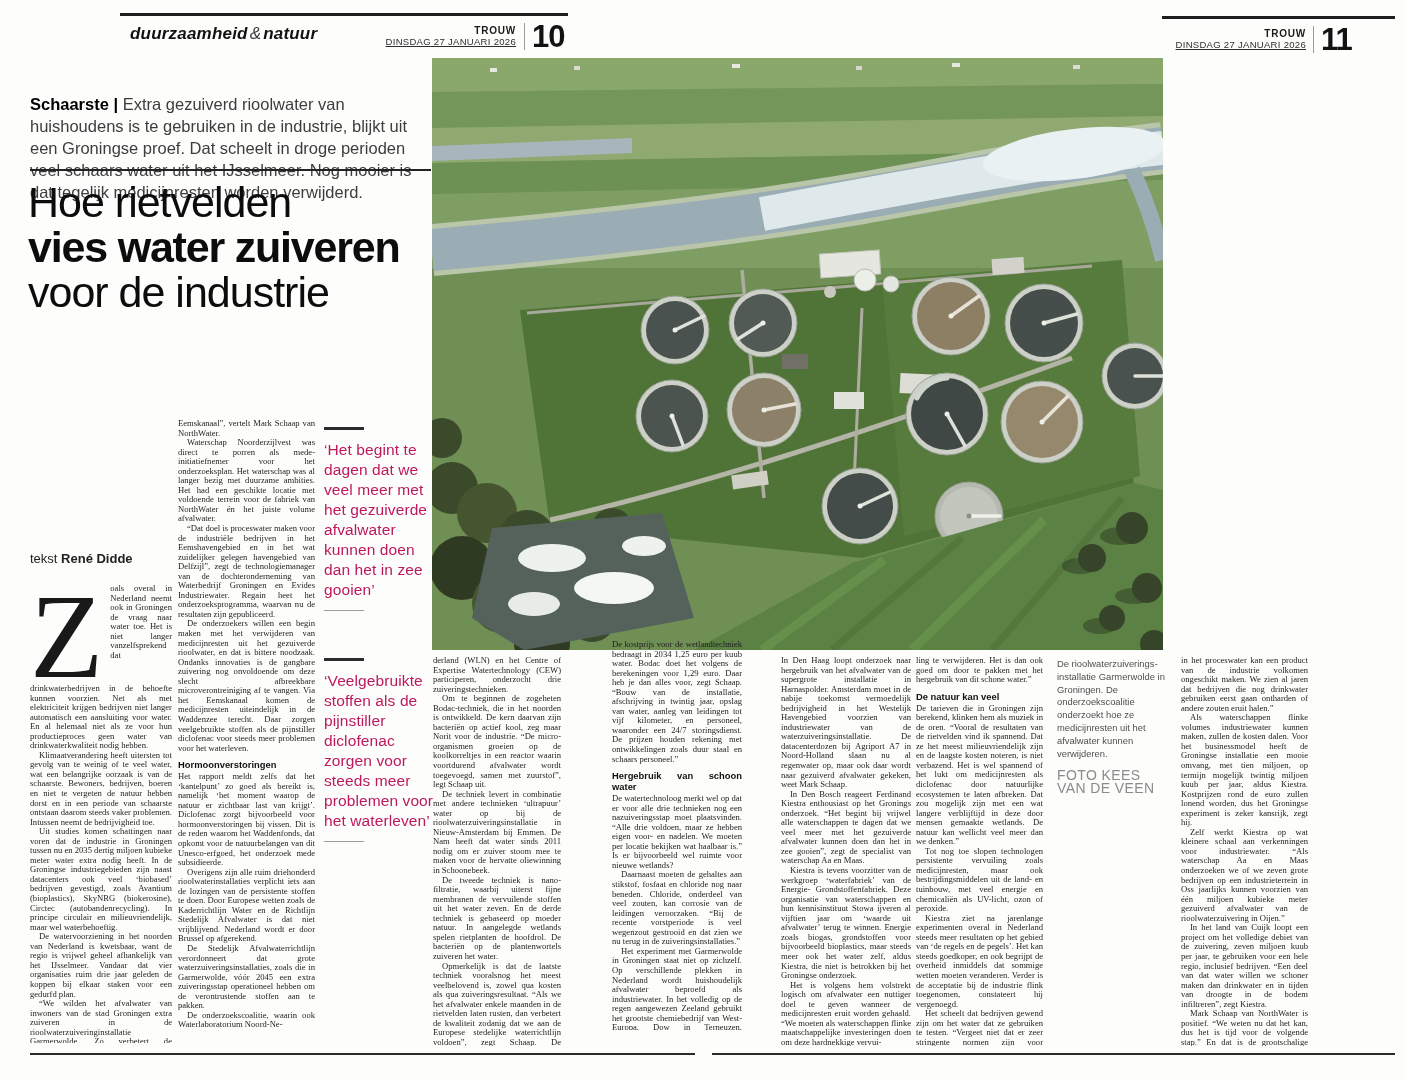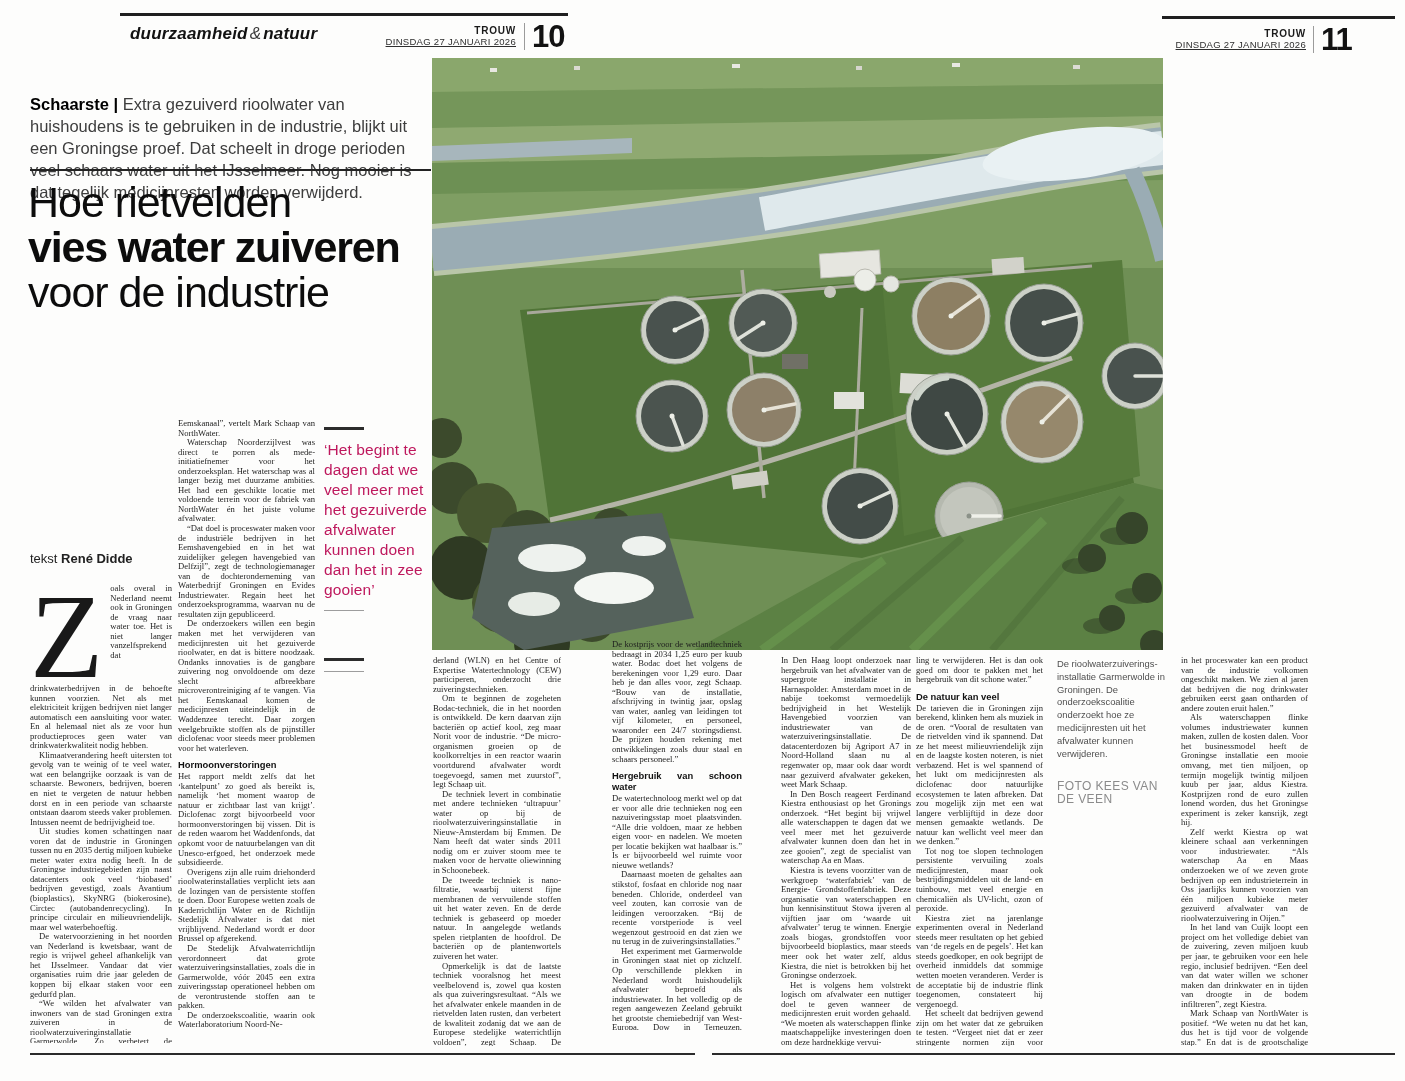--- a/index.html
+++ b/index.html
@@ -33,21 +33,21 @@
            margin:6px 0 2px 0;color:#111;}
   .colhead + .body-p{text-indent:0;}
   .dropcap{float:left;font-size:120px;line-height:94px;padding:6px 7px 0 0;color:#191919;font-weight:400;}
   
   .pq{width:113px;}
   .pq-rule-top{width:40px;height:3px;background:#2c2c2c;}
   .pq-rule-bot{width:40px;height:1px;background:#9d9d9d;margin-top:10px;}
   .pq-text{margin-top:10px;font-size:15.5px;line-height:20px;color:#be185d;letter-spacing:.1px;}
   
   .caption{width:113px;font-size:9.4px;line-height:12.8px;color:#4f4f4f;}
-  .credit{font-size:12px;letter-spacing:.4px;color:#8b8b8b;margin-top:20px;}
+  .credit{font-size:14px;letter-spacing:.4px;color:#8b8b8b;margin-top:9px;}
   figure{margin:0;}
   .photo{left:432px;top:58px;width:731px;height:592px;overflow:hidden;background:#6f8f55;}
 </style>
 </head>
 <body>
 
 <div class="abs rule" style="left:120px;top:13px;width:448px;height:3px;"></div>
 <div class="abs section-title" style="left:130px;top:24px;">
   <span>duurzaamheid</span><span class="amp">&amp;</span><span>natuur</span>
 </div>
@@ -250,20 +250,21 @@
     <p class="body-p">De onderzoekscoalitie, waarin ook Waterlaboratorium Noord-Ne-</p>
   </div>
 
 <div class="abs pq" style="left:324px;top:427px;">
   <div class="pq-rule-top"></div>
   <div class="pq-text">‘Het begint te dagen dat we veel meer met het gezuiverde afvalwater kunnen doen dan het in zee gooien’</div>
   <div class="pq-rule-bot"></div>
 </div>
 <div class="abs pq" style="left:324px;top:658px;">
   <div class="pq-rule-top"></div>
+  <div class="pq-text">‘Veelgebruikte stoffen als de pijnstiller diclofenac zorgen voor steeds meer problemen voor het waterleven’</div>
   <div class="pq-rule-bot"></div>
 </div>
 
 <div class="bodycol" style="left:433px;top:656px;width:128px;height:390px;">
     <p class="body-p">derland (WLN) en het Centre of Expertise Watertechnology (CEW) participeren, onderzocht drie zuiveringstechnieken.</p>
     <p class="body-p">Om te beginnen de zogeheten Bodac-techniek, die in het noorden is ontwikkeld. De kern daarvan zijn bacteriën op actief kool, zeg maar Norit voor de industrie. “De micro-organismen groeien op de koolkorreltjes in een reactor waarin voortdurend afvalwater wordt toegevoegd, samen met zuurstof”, legt Schaap uit.</p>
     <p class="body-p">De techniek levert in combinatie met andere technieken ‘ultrapuur’ water op bij de rioolwaterzuiveringsinstallatie in Nieuw-Amsterdam bij Emmen. De Nam heeft dat water sinds 2011 nodig om er zuiver stoom mee te maken voor de hervatte oliewinning in Schoonebeek.</p>
     <p class="body-p">De tweede techniek is nano-filtratie, waarbij uiterst fijne membranen de vervuilende stoffen uit het water zeven. En de derde techniek is gebaseerd op moeder natuur. In aangelegde wetlands spelen rietplanten de hoofdrol. De bacteriën op de plantenwortels zuiveren het water.</p>
     <p class="body-p">Opmerkelijk is dat de laatste techniek vooralsnog het meest veelbelovend is, zowel qua kosten als qua zuiveringsresultaat. “Als we het afvalwater enkele maanden in de rietvelden laten rusten, dan verbetert de kwaliteit zodanig dat we aan de Europese stedelijke waterrichtlijn voldoen”, zegt Schaap. De actiefkooltechniek is een goede tweede.</p>
   </div>

